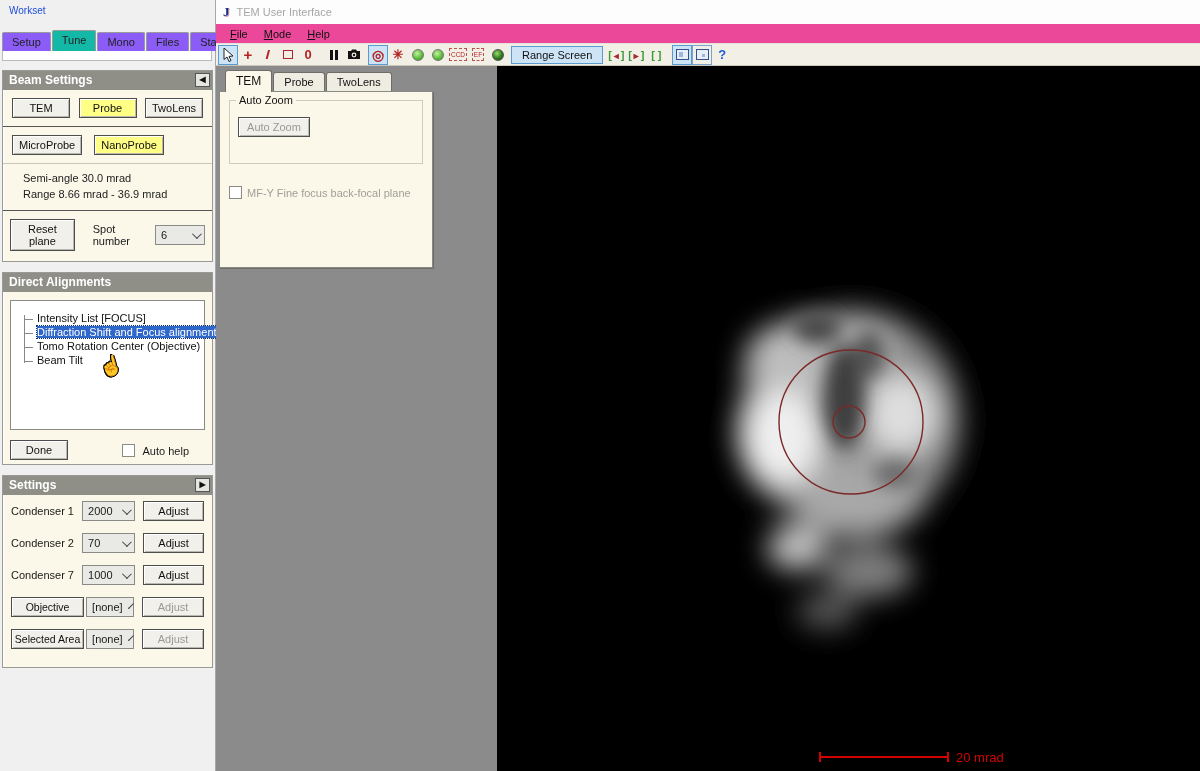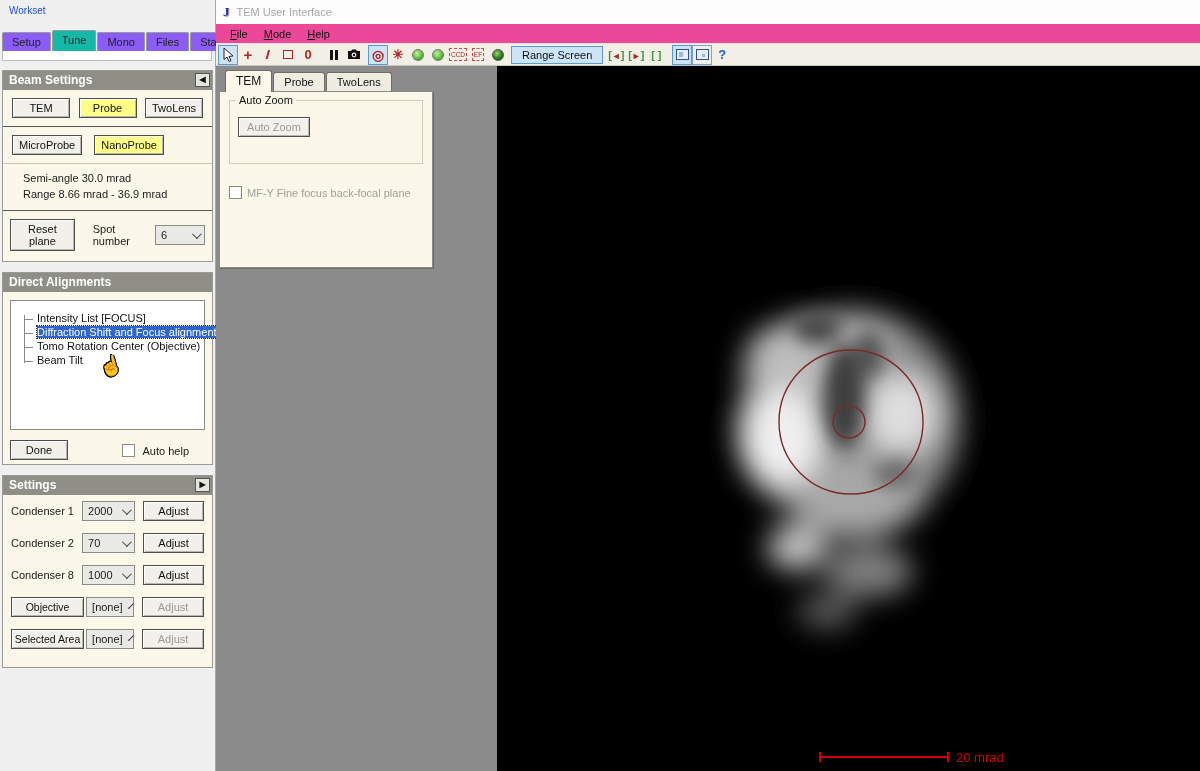--- a/index.html
+++ b/index.html
@@ -215,21 +215,21 @@
       <div class="ap-row">
         <span class="ap-label">Condenser 2</span>
         <span class="combo">
           <span>70</span>
           <span class="chev"></span>
         </span>
         <span class="btn ap-adjust">Adjust</span>
       </div>
 
       <div class="ap-row">
-        <span class="ap-label">Condenser 8</span>
+        <span class="ap-label">Condenser 7</span>
         <span class="combo">
           <span>1000</span>
           <span class="chev"></span>
         </span>
         <span class="btn ap-adjust">Adjust</span>
       </div>
 
       <div class="ap-row">
         <span class="btn ap-label-btn">Objective</span>
         <span class="combo small">

